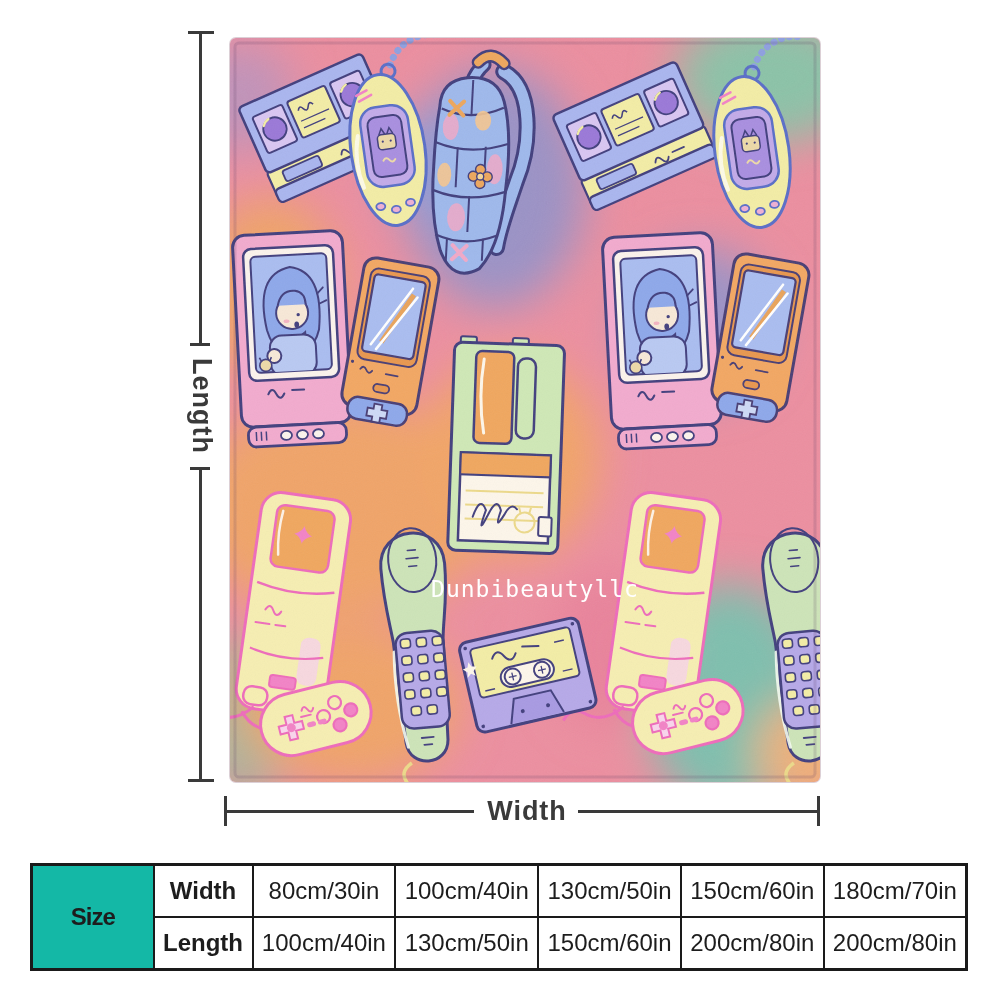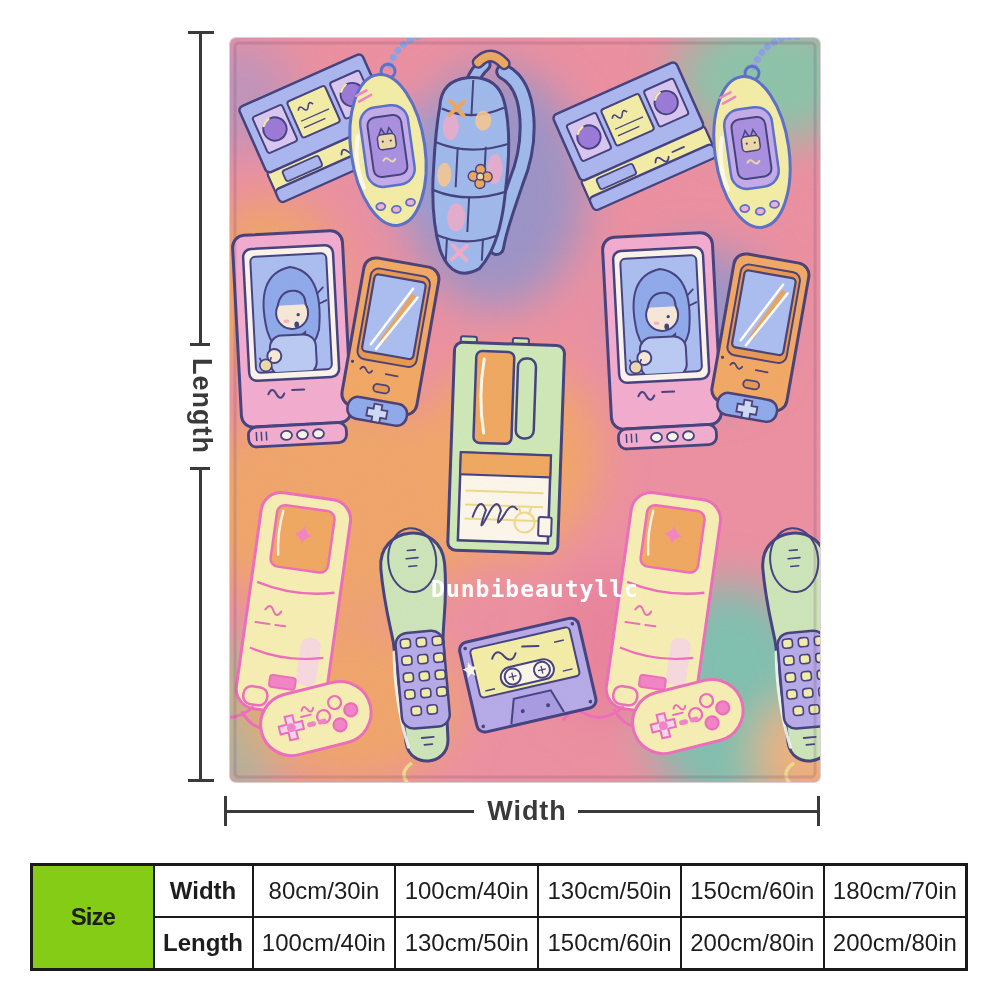--- a/index.html
+++ b/index.html
@@ -12,30 +12,30 @@
              letter-spacing:1px;white-space:nowrap;}
   .dim-label.vertical{left:201px;top:406px;transform:translate(-50%,-50%) rotate(90deg);}
   .dim-label.horizontal{left:527px;top:811px;transform:translate(-50%,-50%);}
 
   
   .blanket{position:absolute;left:230px;top:38px;width:590px;height:744px;
            border-radius:6px;overflow:hidden;
            box-shadow:0 0 0 1px rgba(140,100,120,.3);}
   .blanket svg{position:absolute;left:0;top:0;width:100%;height:100%;display:block;}
   .watermark{position:absolute;left:305px;top:551px;transform:translate(-50%,-50%);
-             font-family:"DejaVu Sans Mono",monospace;font-weight:bold;font-size:23px;
+             font-family:"DejaVu Sans Mono",monospace;font-weight:normal;font-size:23px;
              color:#ffffff;letter-spacing:1px;white-space:nowrap;z-index:5;}
 
   
   table.size{position:absolute;left:30px;top:863px;width:938px;
              border-collapse:collapse;table-layout:fixed;
              border:3px solid #1a1a1a;background:#fff;}
   table.size td{border:2px solid #1a1a1a;text-align:center;vertical-align:middle;
                 height:50px;font-size:24px;color:#1d1d1d;padding:0;overflow:hidden;}
-  td.corner{background:#84cc16;font-size:52px;font-weight:bold;color:#414141;
+  td.corner{background:#14b8a6;font-size:52px;font-weight:bold;color:#414141;
             letter-spacing:-1px;}
   td.rowlabel{font-weight:bold;font-size:26px;color:#111;}
 </style>
 </head>
 <body>
 
 <div class="stage">
 
   <div>
     <div class="dim" style="left:188px;top:31px;width:26px;height:3px;"></div>

